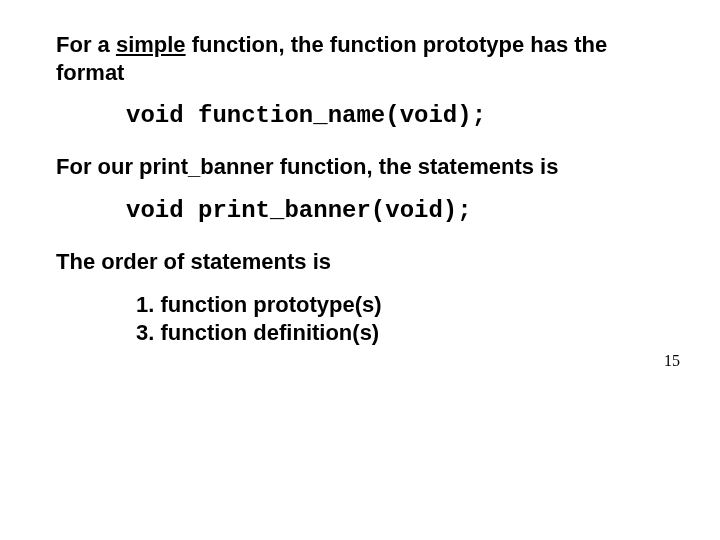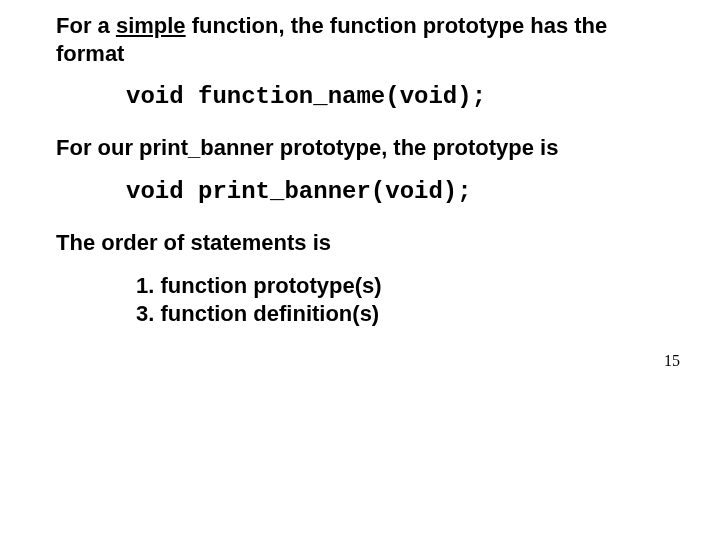--- a/index.html
+++ b/index.html
@@ -9,21 +9,21 @@
     height: 540px;
     background: #ffffff;
     font-family: Arial, Helvetica, sans-serif;
     color: #000000;
   }
   .slide {
     position: relative;
     width: 720px;
     height: 392px;
     box-sizing: border-box;
-    padding: 12px 56px 0 56px;
+    padding: 31px 56px 0 56px;
   }
   .para {
     font-size: 22px;
     font-weight: bold;
     line-height: 1.25;
     margin: 0 0 16px 0;
   }
   .code {
     font-family: "Courier New", Courier, monospace;
     font-size: 24px;
@@ -52,21 +52,21 @@
 
 <div class="slide">
 
   <p class="para">
     <span>For a </span><span class="u">simple</span><span> function, the function prototype has the format</span>
   </p>
 
   <div class="code">void function_name(void);</div>
 
   <p class="para">
-    <span>For our </span><span class="i">print_banner</span><span> prototype, the prototype is</span>
+    <span>For our </span><span class="i">print_banner</span><span> function, the statements is</span>
   </p>
 
   <div class="code">void print_banner(void);</div>
 
   <p class="para">The order of statements is</p>
 
   <div class="list">
     <div>1. function prototype(s)</div>
     <div>3. function definition(s)</div>
   </div>

